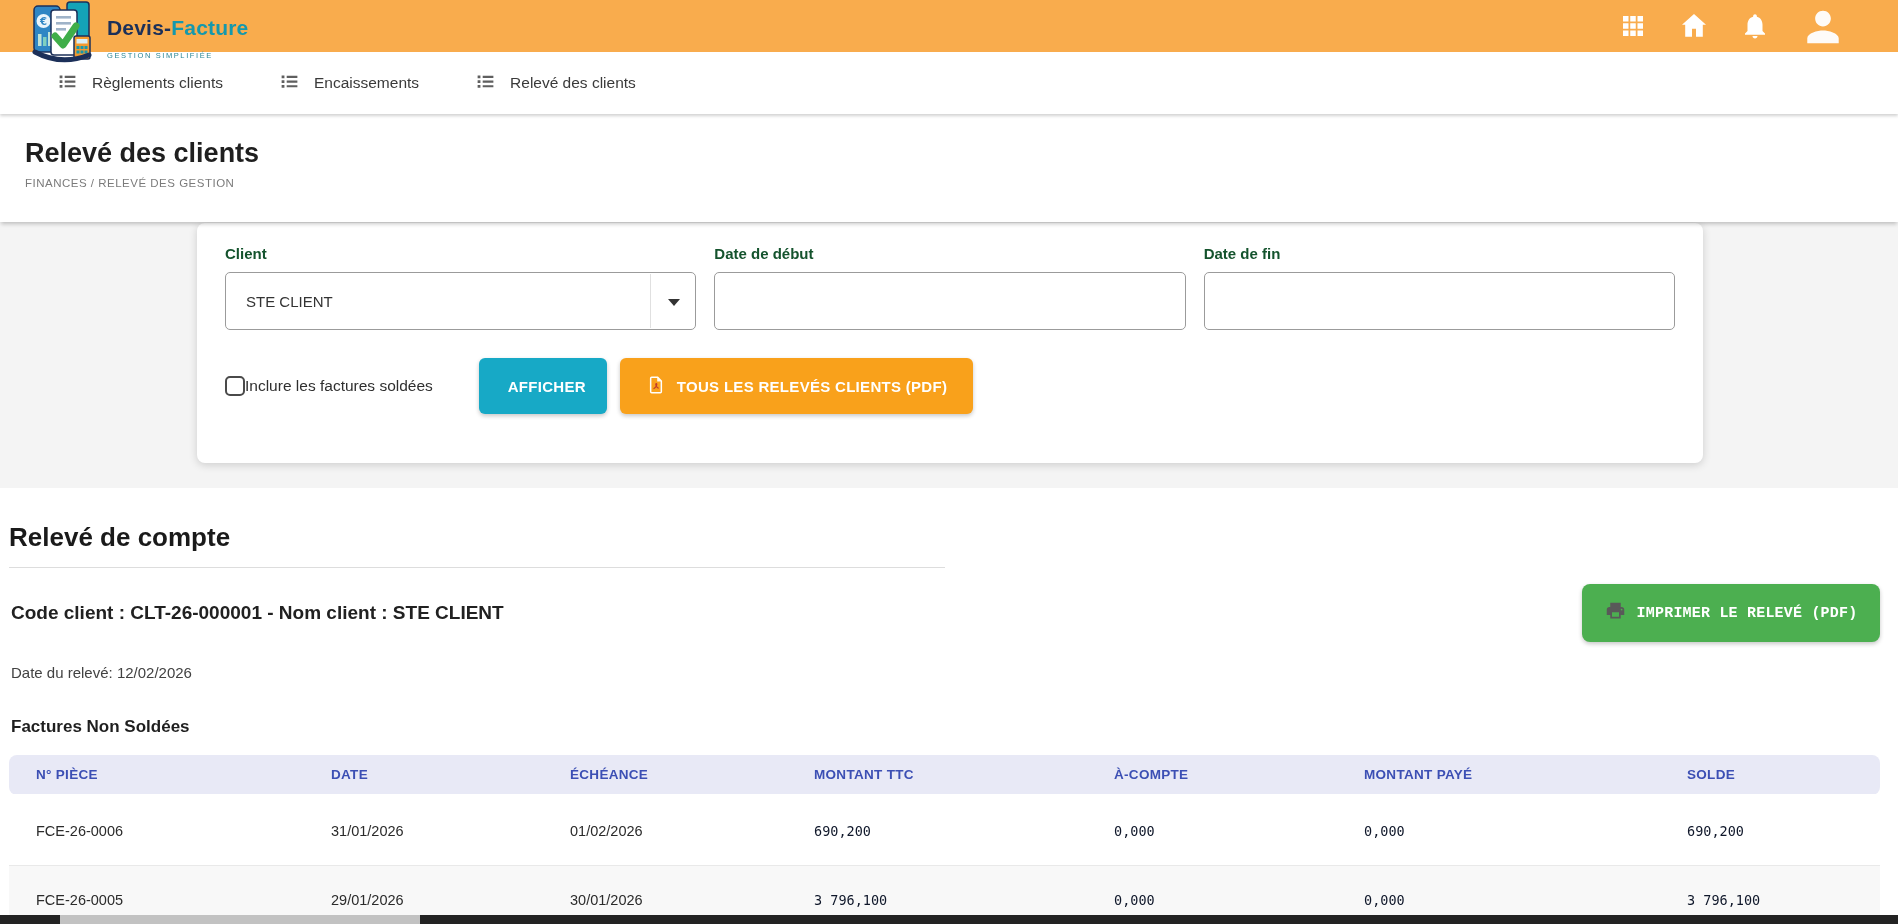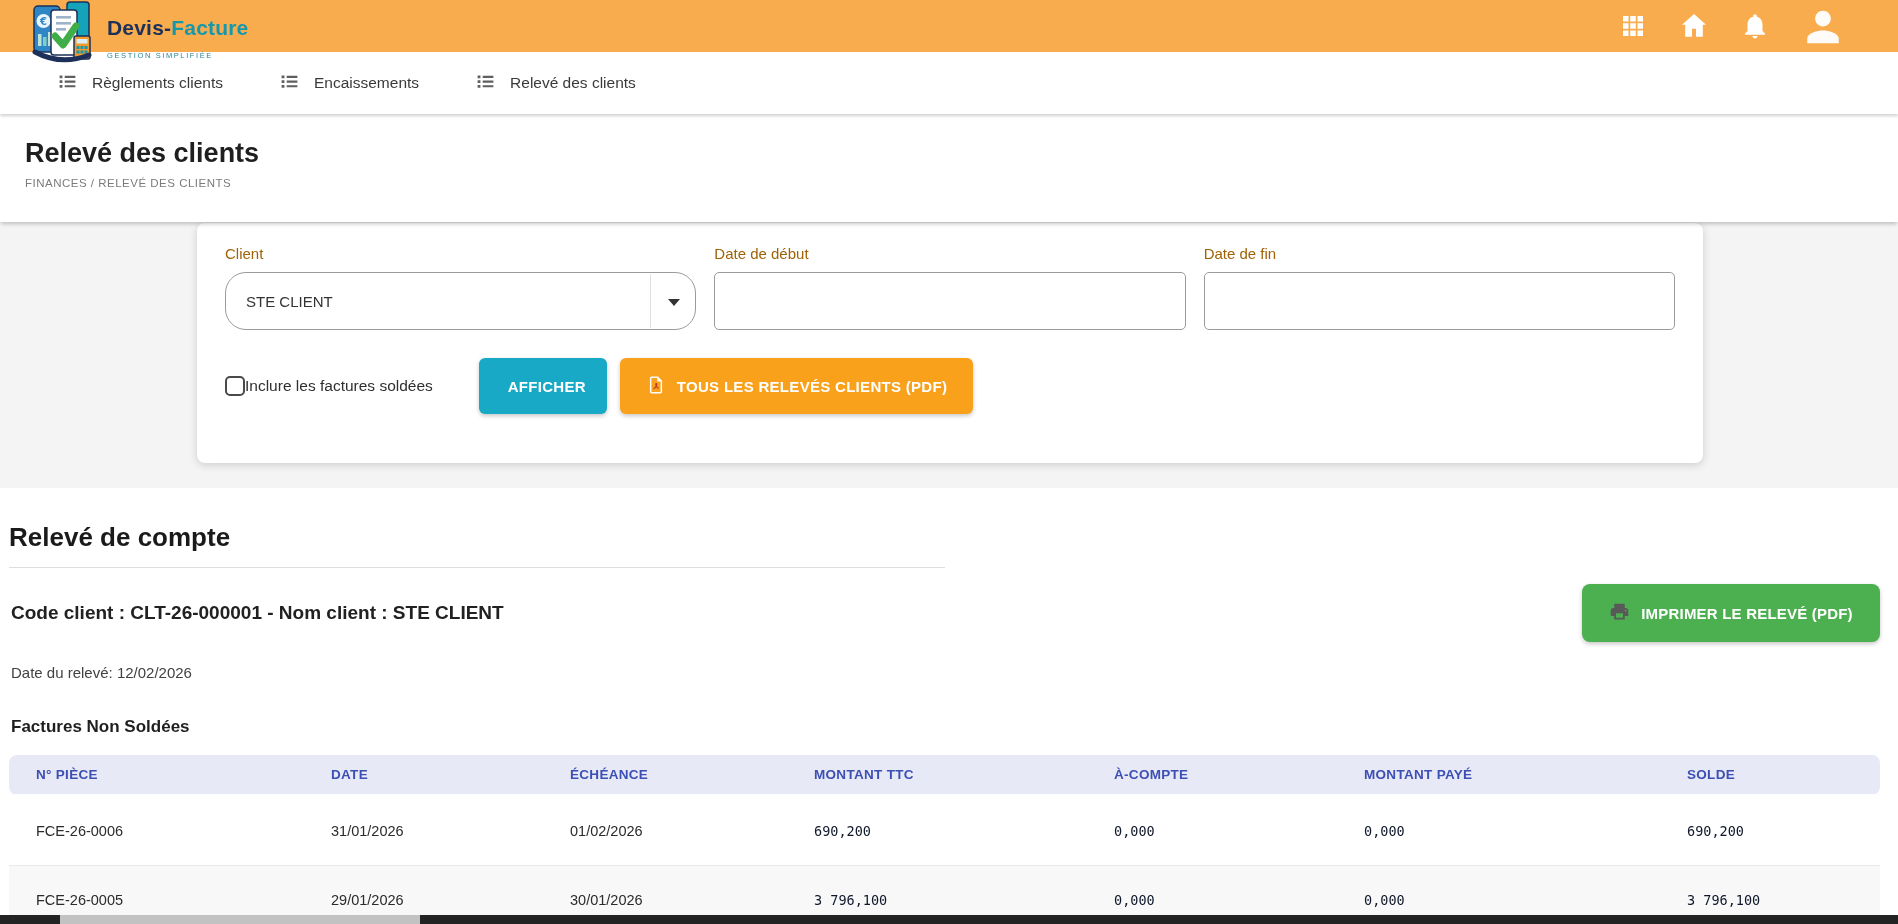--- a/index.html
+++ b/index.html
@@ -23,42 +23,42 @@
   
   .pageheader { height:108px; background:#fff; padding:24px 0 0 25px; box-shadow:0 3px 4px -1px rgba(0,0,0,.22); position:relative; z-index:4; }
   .pageheader h1 { font-size:27px; font-weight:bold; color:#1f1f1f; margin-bottom:8px; }
   .breadcrumb { font-size:11.5px; color:#7b7b7b; letter-spacing:.5px; }
 
   
   .filter-zone { height:266px; background:#F4F4F4; position:relative; z-index:3; }
   .filter-card { position:absolute; left:197px; top:1px; width:1506px; height:240px; background:#fff; border-radius:8px; box-shadow:0 2px 8px rgba(0,0,0,.16); padding:22px 28px; }
   .fields-row { display:flex; gap:18px; }
   .field { flex:1; }
-  .field-label { font-size:15px; color:#a16207; margin-bottom:10px; }
+  .field-label { font-size:15px; color:#14532d; margin-bottom:10px;font-weight:bold; }
   .control { height:58px; border:1px solid #9b9b9b; border-radius:5px; background:#fff; position:relative; width:100%; }
-  .select-box { display:flex; align-items:center; padding-left:20px; font-size:15px; color:#333; cursor:pointer;border-radius:21px; }
+  .select-box { display:flex; align-items:center; padding-left:20px; font-size:15px; color:#333; cursor:pointer; }
   .select-divider { position:absolute; right:44px; top:1px; bottom:1px; width:1px; background:#e0e0e0; }
   .caret { position:absolute; right:15px; top:26px; width:0; height:0; border-left:6px solid transparent; border-right:6px solid transparent; border-top:7px solid #333; }
   .date-input { width:100%; height:58px; border:1px solid #9b9b9b; border-radius:5px; font-size:15px; padding:0 16px; outline:none; font-family:"Liberation Sans", sans-serif; }
 
   .actions-row { margin-top:28px; display:flex; align-items:center; }
   .checkbox-wrap { display:flex; align-items:center; }
   .checkbox { width:20px; height:20px; border:2px solid #4a4a4a; border-radius:5px; background:#fff; cursor:pointer; }
   .checkbox-label { font-size:15.5px; color:#2f2f2f; }
   .btn { border:none; border-radius:6px; color:#fff; font-weight:bold; font-family:"Liberation Sans", sans-serif; cursor:pointer; box-shadow:0 2px 4px rgba(0,0,0,.22); }
   .btn-show { margin-left:46px; width:128px; height:56px; background:#17A9C6; font-size:15px; letter-spacing:.3px;padding-left:8px; }
   .btn-pdf-all { margin-left:13px; height:56px; background:#F9A11B; font-size:15px; letter-spacing:.3px; padding:0 26px; display:flex; align-items:center; gap:11px; }
 
   
   .content { padding:0 18px 0 9px; position:relative; }
   .statement-heading { margin-top:34px; font-size:26px; font-weight:bold; color:#1a1a1a; }
   .heading-rule { margin-top:14px; width:936px; border:none; border-top:1px solid #ddd; }
   .client-row { margin-top:16px; display:flex; align-items:center; justify-content:space-between; }
   .client-line { font-size:19px; font-weight:bold; color:#212121; padding-left:2px; }
-  .btn-print { width:298px; height:58px; background:#4CAF50; border-radius:8px; font-size:15px; letter-spacing:.2px; display:flex; align-items:center; justify-content:center; gap:11px; }
+  .btn-print { width:298px; height:58px; background:#4CAF50; border-radius:8px; font-size:15px; letter-spacing:.2px; display:flex; align-items:center; justify-content:center; gap:11px;font-family:Liberation Mono, monospace; }
   .date-line { margin-top:22px; font-size:15px; color:#424242; padding-left:2px; }
   .table-title { margin-top:36px; font-size:17px; font-weight:600; color:#1f1f1f; padding-left:2px; }
 
   
   .invoice-table { margin-top:18px; width:100%; border-collapse:collapse; table-layout:fixed; }
   .invoice-table thead tr { background:#E8E9F6; }
   .invoice-table th { height:40px; text-align:left; padding-left:27px; font-size:13.5px; font-weight:bold; color:#3C4FB4; letter-spacing:.3px; }
   .invoice-table thead th:first-child { border-radius:8px 0 0 8px; }
   .invoice-table thead th:last-child { border-radius:0 8px 8px 0; }
   .invoice-table td { height:70px; padding-left:27px; font-size:14.5px; color:#2b2b2b; }
@@ -147,21 +147,21 @@
     <div class="menu-tab">
       <span><svg width="21" height="21" viewBox="0 0 24 24" fill="#5f5f5f">
             <path d="M3 5.2h3.2v3H3zM8.8 5.5h12.2v2.4H8.8zM3 10.6h3.2v3H3zM8.8 10.9h12.2v2.4H8.8zM3 16h3.2v3H3zM8.8 16.3h12.2v2.4H8.8z"></path>
           </svg></span>
       <span>Relevé des clients</span>
     </div>
   </nav>
 
   <section class="pageheader">
     <h1>Relevé des clients</h1>
-    <div class="breadcrumb">FINANCES / RELEVÉ DES CLIENTS</div>
+    <div class="breadcrumb">FINANCES / RELEVÉ DES GESTION</div>
   </section>
 
   <section class="filter-zone">
     <div class="filter-card">
       <div class="fields-row">
         <div class="field">
           <div class="field-label">Client</div>
           <div class="control select-box">
             <span>STE CLIENT</span>
             <span class="select-divider"></span>

